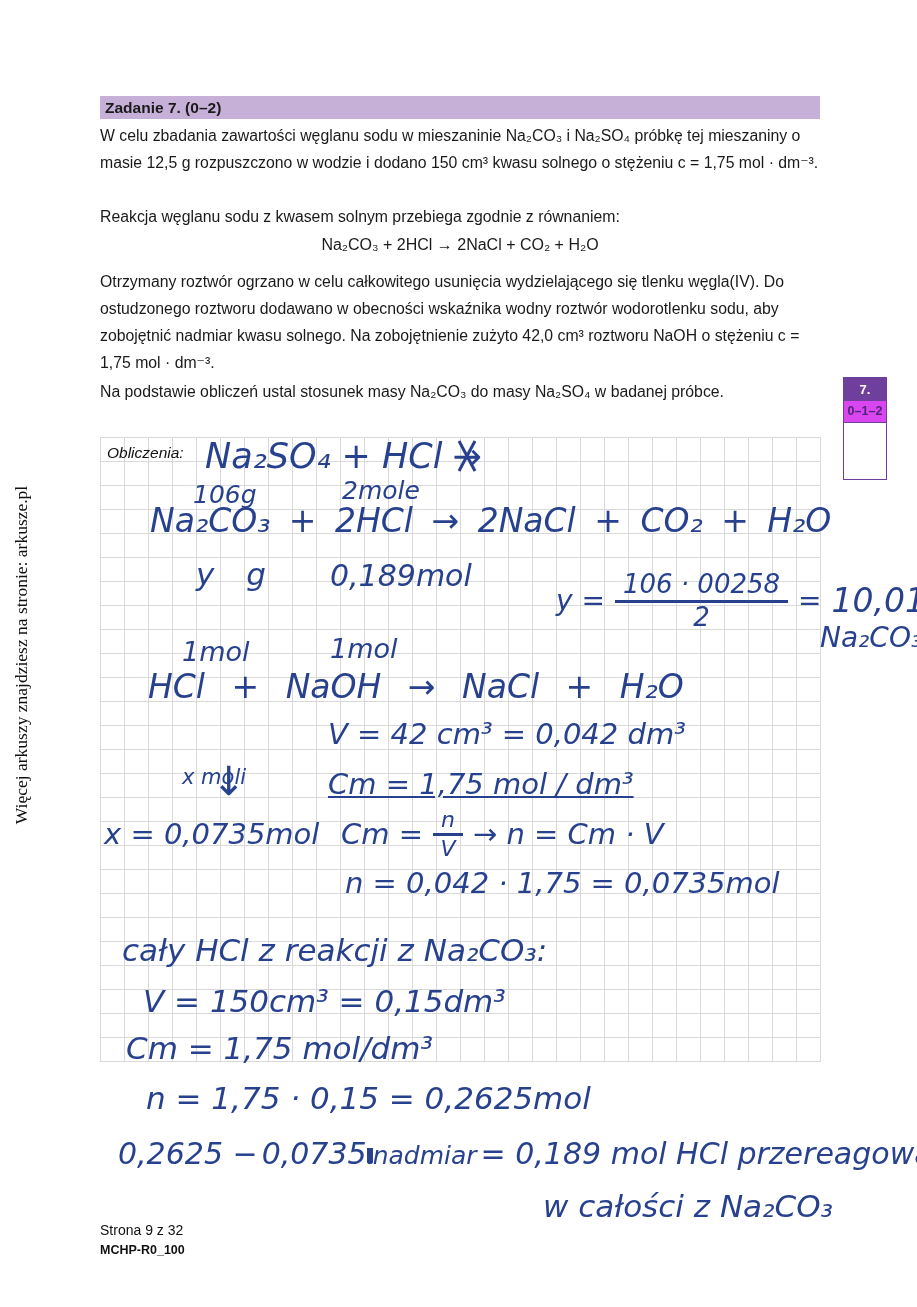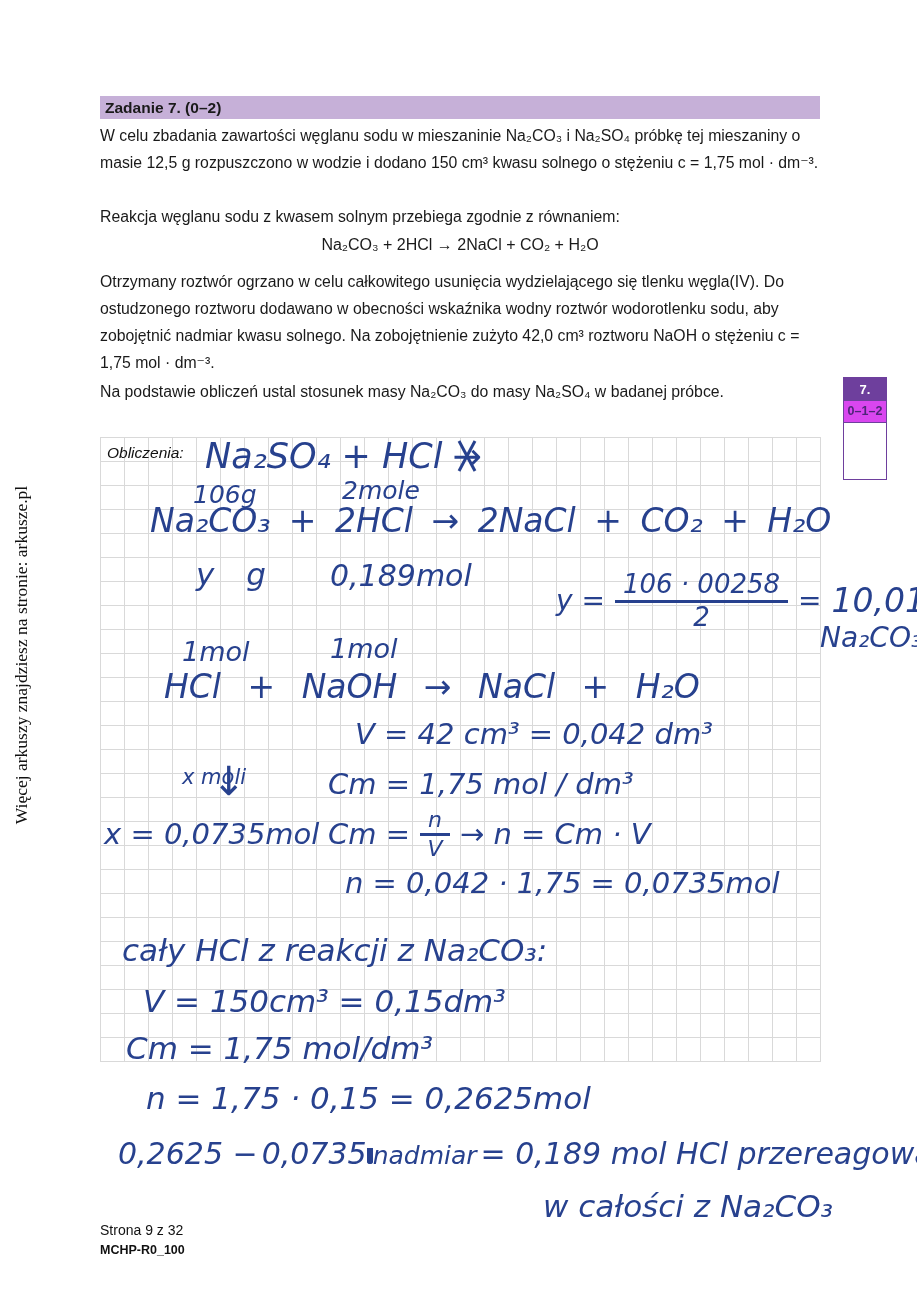--- a/index.html
+++ b/index.html
@@ -104,32 +104,32 @@
       <span class="den">2</span>
     </span>
     <span style="font-size:28px;">=</span>
     <span style="font-size:33px;">10,017g</span>
   </div>
   <div class="hw" style="left:820px;top:623px;font-size:28px;">Na₂CO₃</div>
 
   <div class="hw" style="left:182px;top:638px;font-size:27px;">1mol</div>
   <div class="hw" style="left:330px;top:635px;font-size:27px;">1mol</div>
 
-  <div class="hw ws-lg" style="left:148px;top:670px;font-size:33px;margin-left:16px;">HCl + NaOH → NaCl + H₂O</div>
+  <div class="hw ws-lg" style="left:148px;top:670px;font-size:33px;">HCl + NaOH → NaCl + H₂O</div>
 
   <div class="hw" style="left:158px;top:766px;font-size:21px;margin-left:24px;">x moli</div>
-  <div class="hw" style="left:328px;top:719px;font-size:29px;margin-left:27px;">V = 42 cm³ = 0,042 dm³</div>
+  <div class="hw" style="left:328px;top:719px;font-size:29px;">V = 42 cm³ = 0,042 dm³</div>
 
   <div class="hw" style="left:212px;top:760px;font-size:40px;">↓</div>
-  <div class="hw" style="left:328px;top:769px;font-size:29px;">Cm = 1,75 mol / dm³</div>
+  <div class="hw" style="left:328px;top:769px;font-size:29px;text-decoration:underline;">Cm = 1,75 mol / dm³</div>
 
   <div class="hw" style="left:104px;top:819px;font-size:29px;">x = 0,0735mol</div>
 
   <div class="hw hw-row" style="left:328px;top:806px;height:56px;">
-    <span style="font-size:29px;">Cm =</span>
+    <span style="font-size:29px;margin-left:13px;">Cm =</span>
     <span class="frac" style="font-size:22px;">
       <span class="num">n</span>
       <span class="den">V</span>
     </span>
     <span style="font-size:29px;">→ n = Cm · V</span>
   </div>
 
   <div class="hw" style="left:345px;top:868px;font-size:29px;">n = 0,042 · 1,75 = 0,0735mol</div>
 
   <div class="hw" style="left:122px;top:934px;font-size:31px;">cały HCl z reakcji z Na₂CO₃:</div>

